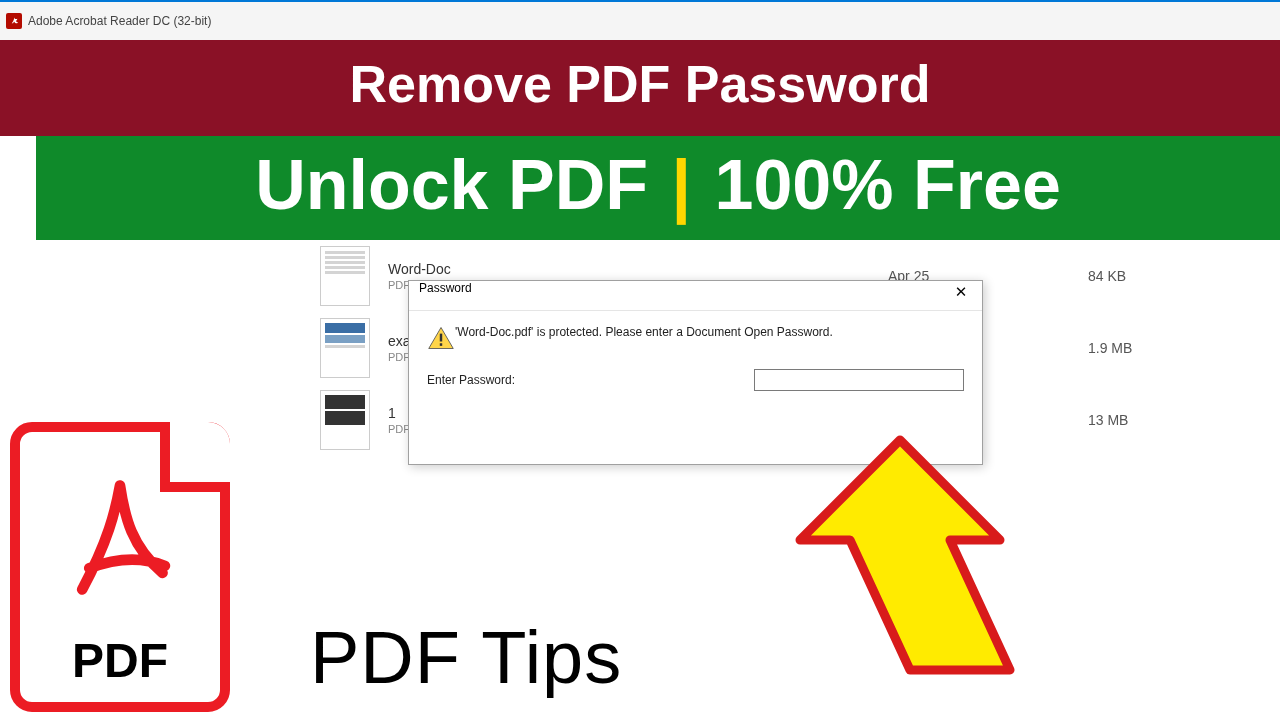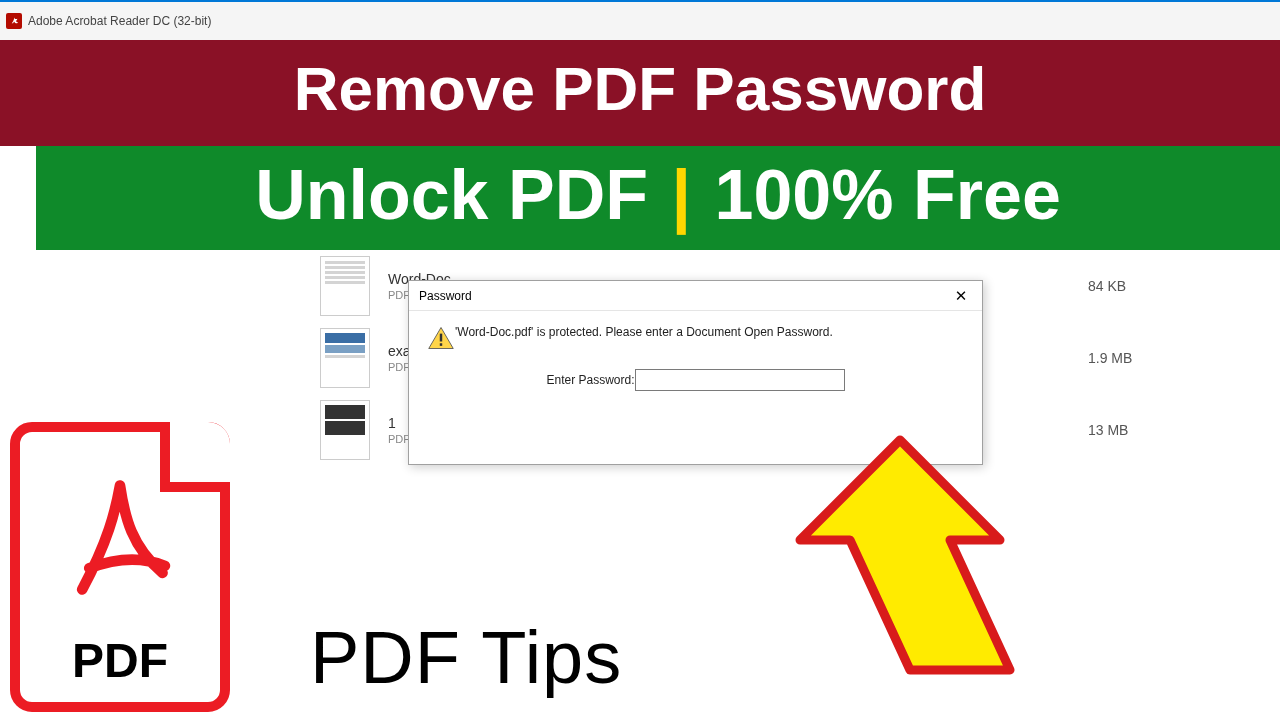--- a/index.html
+++ b/index.html
@@ -2,21 +2,21 @@
 <html><head>
 <meta charset="utf-8">
 <style>
 * { margin: 0; padding: 0; box-sizing: border-box; font-family: "Segoe UI", Arial, sans-serif; }
 body { width: 1280px; height: 720px; background: #fff; overflow: hidden; position: relative; }
 
 .titlebar { height: 40px; background: #f5f5f5; border-top: 2px solid #0078d7; display: flex; align-items: center; padding: 0 6px; font-size: 12px; color: #444; }
 .app-icon { width: 16px; height: 16px; background: #b30b00; border-radius: 2px; display: flex; align-items: center; justify-content: center; margin-right: 6px; }
 .app-icon svg { width: 11px; height: 11px; }
 
-.banner-red { background: #8a1126; color: #fff; text-align: center; font-size: 62px; font-weight: 700; padding: 18px 0 26px 0; line-height: 1; }
+.banner-red { background: #8a1126; color: #fff; text-align: center; font-size: 52px; font-weight: 700; padding: 18px 0 26px 0; line-height: 1; }
 .banner-green { background: #0f8a2a; color: #fff; text-align: center; font-size: 70px; font-weight: 700; padding: 14px 0 20px 0; line-height: 1; margin-left: 36px; }
 .banner-green .sep { color: #ffd600; margin: 0 4px; }
 
 .content { position: relative; height: calc(720px - 28px - 122px - 104px); }
 
 .filelist { position: absolute; left: 300px; top: 0; right: 0; }
 .filerow { display: flex; align-items: center; height: 72px; padding-left: 20px; }
 .thumb { width: 50px; height: 60px; border: 1px solid #ccc; background: #fff; margin-right: 18px; display: flex; flex-direction: column; padding: 4px; gap: 2px; }
 .thumb div { background: #d4d4d4; height: 3px; }
 .thumb.colorful div:nth-child(1){background:#3a6ea5;height:10px;} .thumb.colorful div:nth-child(2){background:#7aa0c4;height:8px;}
@@ -28,26 +28,26 @@
 
 .pdf-big { position: absolute; left: 10px; bottom: 8px; width: 280px; }
 .pdf-big .shape { position: relative; width: 220px; height: 290px; border: 10px solid #ec1c24; border-radius: 22px; background: #fff; }
 .pdf-big .fold { position:absolute; top:-10px; right:-10px; width:70px; height:70px; background:#fff; border-left:10px solid #ec1c24; border-bottom:10px solid #ec1c24; border-top-right-radius:22px; }
 .pdf-big .acro { position:absolute; top:44px; left:50%; transform:translateX(-50%); }
 .pdf-big .label { position:absolute; bottom:14px; left:0; right:0; text-align:center; font-size:48px; font-weight:700; color:#000; }
 
 .tips { position: absolute; left: 310px; bottom: 20px; font-size: 74px; color: #000; font-weight: 400; letter-spacing: 1px; }
 
 .dialog { position: absolute; left: 408px; top: 280px; width: 575px; height: 185px; background: #fff; border: 1px solid #a0a0a0; box-shadow: 2px 2px 10px rgba(0,0,0,.2); }
-.dlg-title { height: 30px; display:flex; align-items:center; justify-content:space-between; padding: 0 8px 0 10px; font-size: 12px; border-bottom: 1px solid #e5e5e5; }
+.dlg-title { height: 30px; display:flex; justify-content:space-between; padding: 0 8px 0 10px; font-size: 12px; border-bottom: 1px solid #e5e5e5; }
 .dlg-close { width: 26px; height: 22px; display:flex; align-items:center; justify-content:center; font-size:15px; }
 .dlg-body { padding: 14px 18px 10px 18px; font-size: 12px; color: #222; }
 .dlg-msg { display:flex; align-items:flex-start; gap:0; }
 .warn-icon { width:28px; height:26px; }
-.pw-row { margin-top: 18px; display:flex; align-items:center; justify-content:center; }
+.pw-row { margin-top: 18px; display:flex; align-items:center; justify-content:space-between; }
 .pw-row input { width: 210px; height: 22px; border: 1px solid #7a7a7a; padding: 2px 4px; font-size:12px; }
 .dlg-btns { margin-top: 20px; display:flex; justify-content:flex-end; gap:10px; padding-right: 6px; }
 .dlg-btns button { width: 100px; height: 26px; font-size: 12px; background:#e9e9e9; border:1px solid #adadad; }
 .dlg-btns button.primary { border:2px solid #0078d7; background:#e5f1fb; }
 
 .arrow { position:absolute; left: 790px; top: 430px; pointer-events:none; }
 </style>
 </head>
 <body>
 

